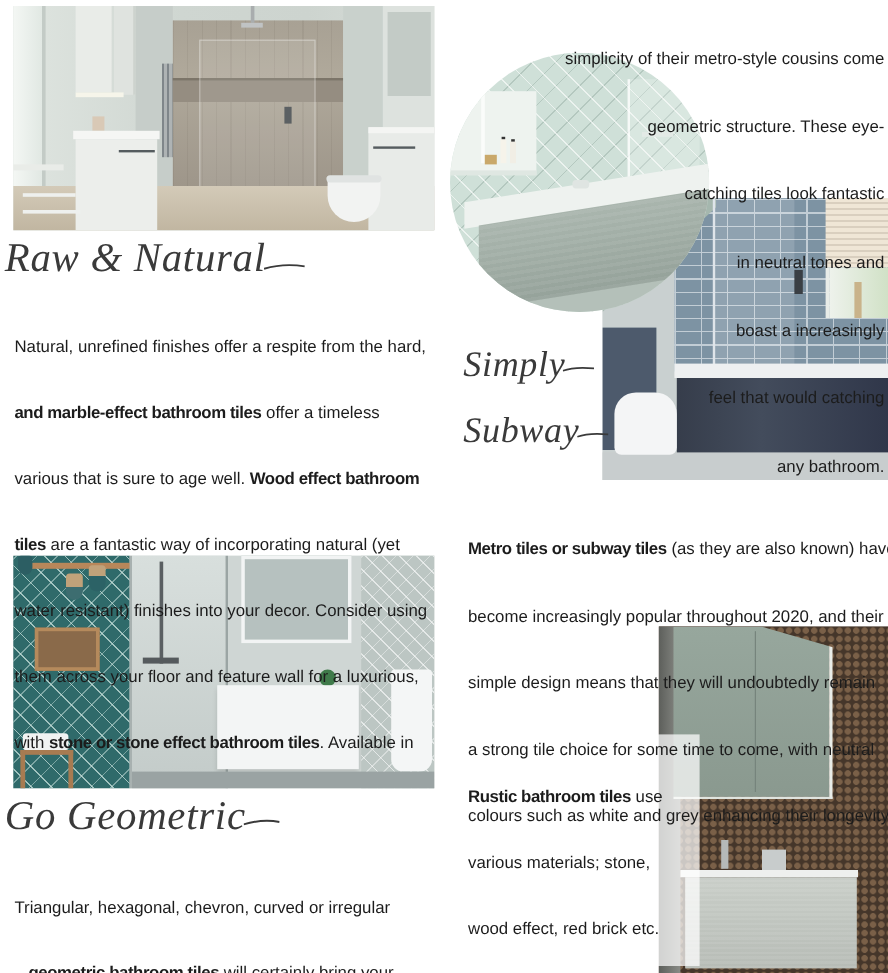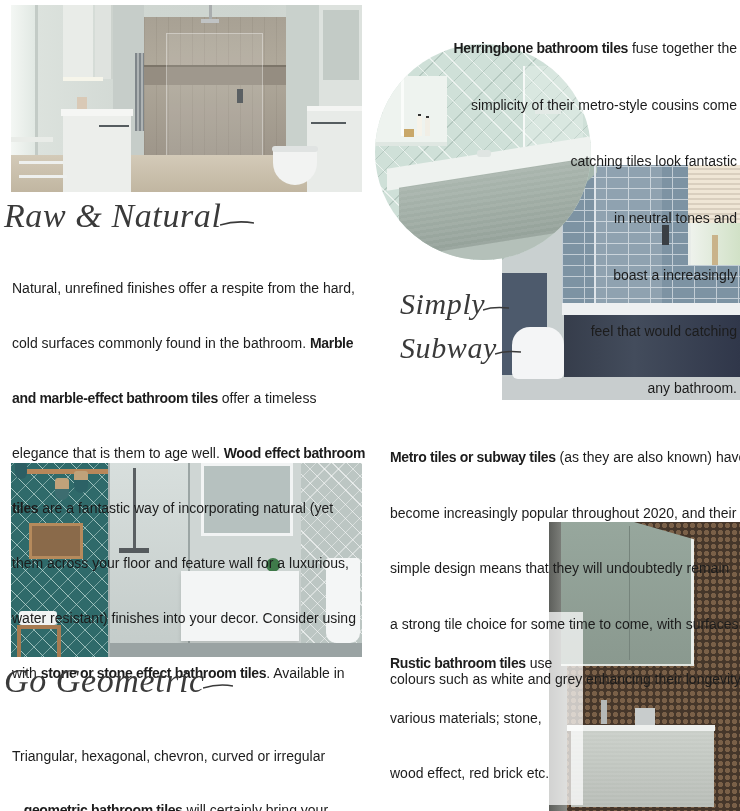--- a/index.html
+++ b/index.html
@@ -57,47 +57,46 @@
 </div>
 
 <div class="script" style="left:4px;top:199px;font-size:34px;line-height:34px;">
   <span>Raw &amp; Natural</span><svg width="34" height="14" viewBox="0 0 34 14">
       <path d="M0,12 C10,9 22,8 34,10" stroke="#3a3a3a" stroke-width="1.6" fill="none"></path>
     </svg>
 </div>
 
 <div class="txt" style="left:12px;top:242px;line-height:18.35px;">
   <div class="ln"><span>Natural, unrefined finishes offer a respite from the hard,</span></div>
-  <div class="ln"><span>cold surfaces commonly found in the bathroom. </span><span class="b">Marble</span></div>
   <div class="ln"><span class="b">and marble-effect bathroom tiles</span><span> offer a timeless</span></div>
-  <div class="ln"><span>elegance that is them to age well. </span><span class="b">Wood effect bathroom</span></div>
+  <div class="ln"><span>various that is sure to age well. </span><span class="b">Wood effect bathroom</span></div>
   <div class="ln"><span class="b">tiles</span><span> are a fantastic way of incorporating natural (yet</span></div>
+  <div class="ln"><span>water resistant) finishes into your decor. Consider using</span></div>
   <div class="ln"><span>them across your floor and feature wall for a luxurious,</span></div>
-  <div class="ln"><span>water resistant) finishes into your decor. Consider using</span></div>
   <div class="ln"><span>with </span><span class="b">stone or stone effect bathroom tiles</span><span>. Available in</span></div>
   
 </div>
 
 <div class="photo circle" style="left:375px;top:44px;width:216px;height:216px;background-color:#cfe0d8;background-image:repeating-linear-gradient(45deg,transparent 0 13px,rgba(255,255,255,.6) 13px 14px),repeating-linear-gradient(-45deg,transparent 0 13px,rgba(130,155,145,.35) 13px 14px);">
   <div class="p" style="left:0;top:32px;width:72px;height:66px;background:#eef3ef;border-bottom:4px solid #dfe7e2;"></div>
   <div class="p" style="left:26px;top:32px;width:3px;height:60px;background:#fafcfa;"></div>
   <div class="p" style="left:42px;top:72px;width:5px;height:20px;background:#f6f3ea;box-shadow:0 -3px 0 -1px #333;"></div>
   <div class="p" style="left:50px;top:74px;width:5px;height:18px;background:#f1eee5;box-shadow:0 -3px 0 -1px #333;"></div>
   <div class="p" style="left:29px;top:85px;width:10px;height:8px;background:#c9a86a;"></div>
   <div class="p" style="left:148px;top:22px;width:58px;height:100px;background:rgba(255,255,255,.22);border-left:2px solid rgba(255,255,255,.75);"></div>
   <div class="p" style="left:160px;top:66px;width:26px;height:4px;background:#e3eae6;"></div>
   <div class="p" style="left:12px;top:108px;width:210px;height:22px;background:#eef2ef;transform:skewY(-9deg);"></div>
   <div class="p" style="left:102px;top:106px;width:14px;height:7px;background:#dfe5e2;border-radius:3px;"></div>
   <div class="p" style="left:0;top:180px;width:216px;height:36px;background:#b4c0b9;"></div>
   <div class="p" style="left:24px;top:128px;width:200px;height:70px;transform:skewY(-9deg);background:repeating-linear-gradient(0deg,rgba(255,255,255,.06) 0 3px,transparent 3px 6px),linear-gradient(#aab6ae,#95a29a);"></div>
 </div>
 
 <div class="txt" style="right:3px;top:1px;line-height:18.9px;text-align:right;">
-  <div class="ln"><span class="b">Herringbone bathroom tiles</span><span> fuse together the</span></div>
   <div class="ln"><span>simplicity of their metro-style cousins come</span></div>
+  <div class="ln"><span>geometric structure. These eye-</span></div>
   <div class="ln"><span>catching tiles look fantastic</span></div>
   <div class="ln"><span>in neutral tones and</span></div>
   <div class="ln"><span>boast a increasingly</span></div>
   <div class="ln"><span>feel that would catching</span></div>
   <div class="ln"><span>any bathroom.</span></div>
 </div>
 
 <div class="photo" style="left:502px;top:165px;width:238px;height:235px;background:#c9d0d0;">
   <div class="p" style="left:60px;top:0;width:178px;height:145px;background-color:#7d93a3;background-image:repeating-linear-gradient(0deg,#c2cdd5 0 1px,transparent 1px 11px),repeating-linear-gradient(90deg,#c2cdd5 0 1px,transparent 1px 22px);"></div>
   <div class="p" style="left:0;top:0;width:95px;height:95px;background:#a5b7ae;clip-path:polygon(0 0,100% 0,100% 8%,0 100%);"></div>
@@ -107,34 +106,34 @@
   <div class="p" style="left:92px;top:0;width:66px;height:148px;background:rgba(255,255,255,.14);border-left:2px solid #dfe5ea;"></div>
   <div class="p" style="left:160px;top:60px;width:7px;height:20px;background:#3a3f44;"></div>
   <div class="p" style="left:60px;top:138px;width:178px;height:12px;background:#eef0f1;"></div>
   <div class="p" style="left:185px;top:152px;width:52px;height:6px;background:#c7a66f;"></div>
   <div class="p" style="left:62px;top:150px;width:176px;height:78px;background:linear-gradient(90deg,#363d4b,#434c5c 40%,#30374a);"></div>
   <div class="p" style="left:0;top:108px;width:45px;height:102px;background:#4d5a6c;"></div>
   <div class="p" style="left:0;top:212px;width:238px;height:23px;background:#c8cdce;"></div>
   <div class="p" style="left:10px;top:162px;width:52px;height:52px;background:#f4f5f6;border-radius:18px 18px 6px 6px;"></div>
 </div>
 
-<div class="script" style="left:400px;top:289px;font-size:30px;line-height:30px;">
+<div class="script" style="left:386px;top:289px;font-size:30px;line-height:30px;">
   <div><span>Simply</span><svg width="26" height="12" viewBox="0 0 26 12">
         <path d="M0,8 C8,5 16,5 26,6" stroke="#3a3a3a" stroke-width="1.4" fill="none"></path>
       </svg></div>
-  <div style="margin-top:14px;"><span>Subway</span><svg width="26" height="12" viewBox="0 0 26 12">
+  <div style="margin-top:25px;"><span>Subway</span><svg width="26" height="12" viewBox="0 0 26 12">
         <path d="M0,8 C8,5 16,5 26,6" stroke="#3a3a3a" stroke-width="1.4" fill="none"></path>
       </svg></div>
 </div>
 
 <div class="txt" style="left:390px;top:411px;line-height:18.5px;">
   <div class="ln"><span class="b">Metro tiles or subway tiles</span><span> (as they are also known) have</span></div>
   <div class="ln"><span>become increasingly popular throughout 2020, and their</span></div>
   <div class="ln"><span>simple design means that they will undoubtedly remain</span></div>
-  <div class="ln"><span>a strong tile choice for some time to come, with surfaces</span></div>
+  <div class="ln"><span>a strong tile choice for some time to come, with neutral</span></div>
   <div class="ln"><span>colours such as white and grey enhancing their longevity.</span></div>
 </div>
 
 <div class="photo" style="left:11px;top:463px;width:351px;height:194px;background:#cfd6d4;">
   <div class="p" style="left:0;top:0;width:97px;height:194px;background-color:#2f6a6a;background-image:repeating-linear-gradient(45deg,transparent 0 11px,rgba(200,225,220,.75) 11px 12px),repeating-linear-gradient(-45deg,transparent 0 11px,rgba(200,225,220,.5) 11px 12px);"></div>
   <div class="p" style="left:14px;top:6px;width:84px;height:5px;background:#b8875a;"></div>
   <div class="p" style="left:4px;top:0;width:12px;height:16px;background:#2c5e63;border-radius:3px 3px 6px 6px;"></div>
   <div class="p" style="left:44px;top:15px;width:14px;height:22px;background:linear-gradient(#c0a27a 50%,#3d6d70 50%);border-radius:3px 3px 7px 7px;"></div>
   <div class="p" style="left:63px;top:8px;width:14px;height:22px;background:linear-gradient(#c0a27a 40%,#2c6266 40%);border-radius:3px 3px 7px 7px;"></div>
   <div class="p" style="left:18px;top:60px;width:48px;height:30px;background:#8a6a4a;border:3px solid #b58a5c;"></div>

